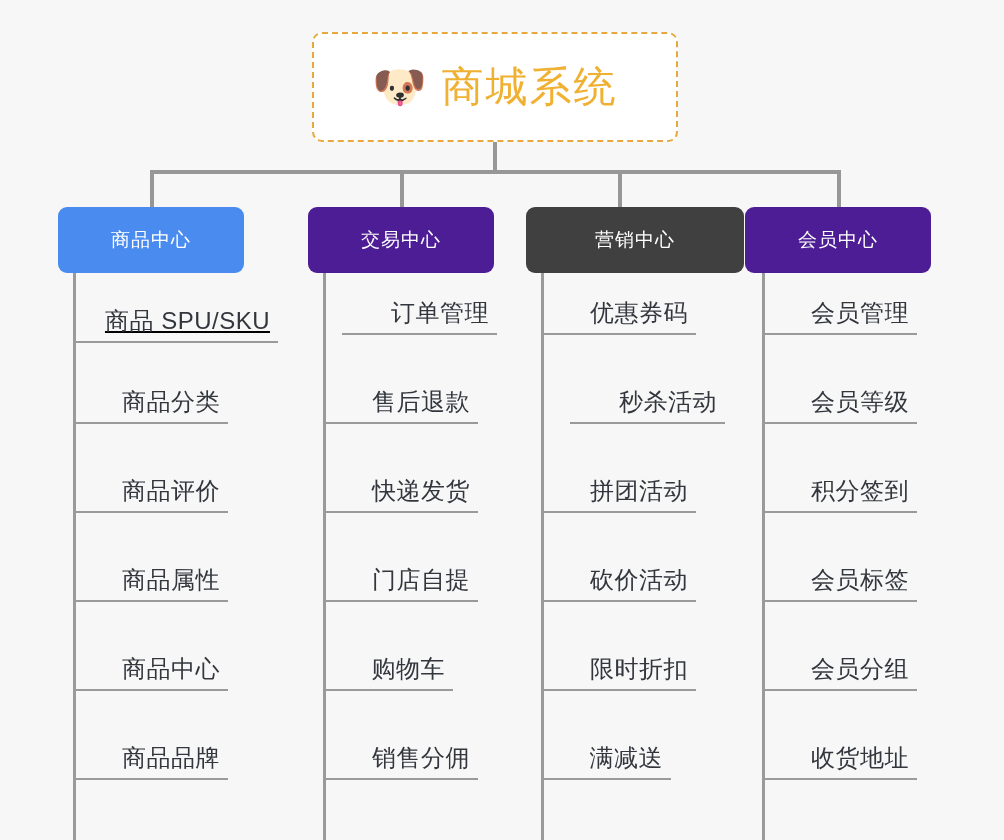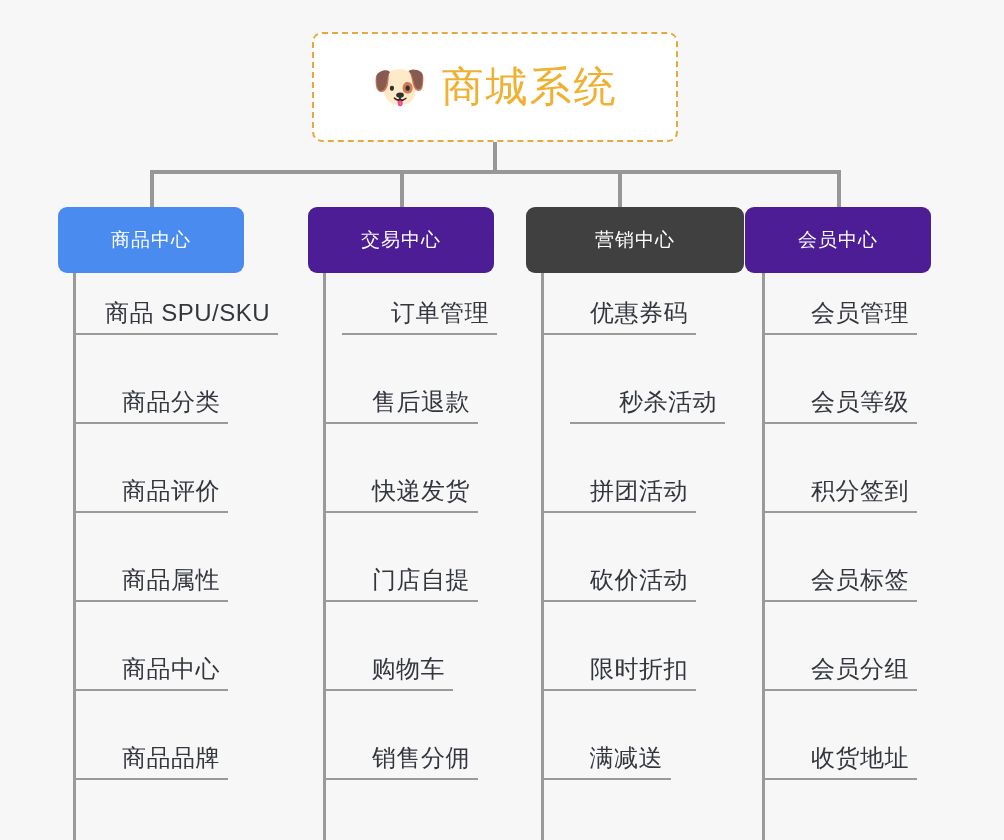--- a/index.html
+++ b/index.html
@@ -132,21 +132,21 @@
   <div class="conn conn-stub"></div>
   <div class="conn conn-bus"></div>
 
   <div id="branch-layer">
       <div class="conn conn-drop" style="left: 150px;"></div>
       <div class="cat-box" style="left: 58px; width: 186px; background: rgb(74, 139, 240);">
         <span class="cat-label">商品中心</span>
       </div>
       <div class="leaf-col" style="left: 73px;">
         <div class="trunk" style="height: 569px; background: rgb(154, 154, 154);"></div>
-        <div class="leaf" style="top: 0px; width: 205px;">
+        <div class="leaf" style="top: 8px; width: 205px; text-decoration: underline;">
           <span class="leaf-label">商品 SPU/SKU</span>
         </div>
         <div class="leaf" style="top: 89px; width: 155px;">
           <span class="leaf-label">商品分类</span>
         </div>
         <div class="leaf" style="top: 178px; width: 155px;">
           <span class="leaf-label">商品评价</span>
         </div>
         <div class="leaf" style="top: 267px; width: 155px;">
           <span class="leaf-label">商品属性</span>

